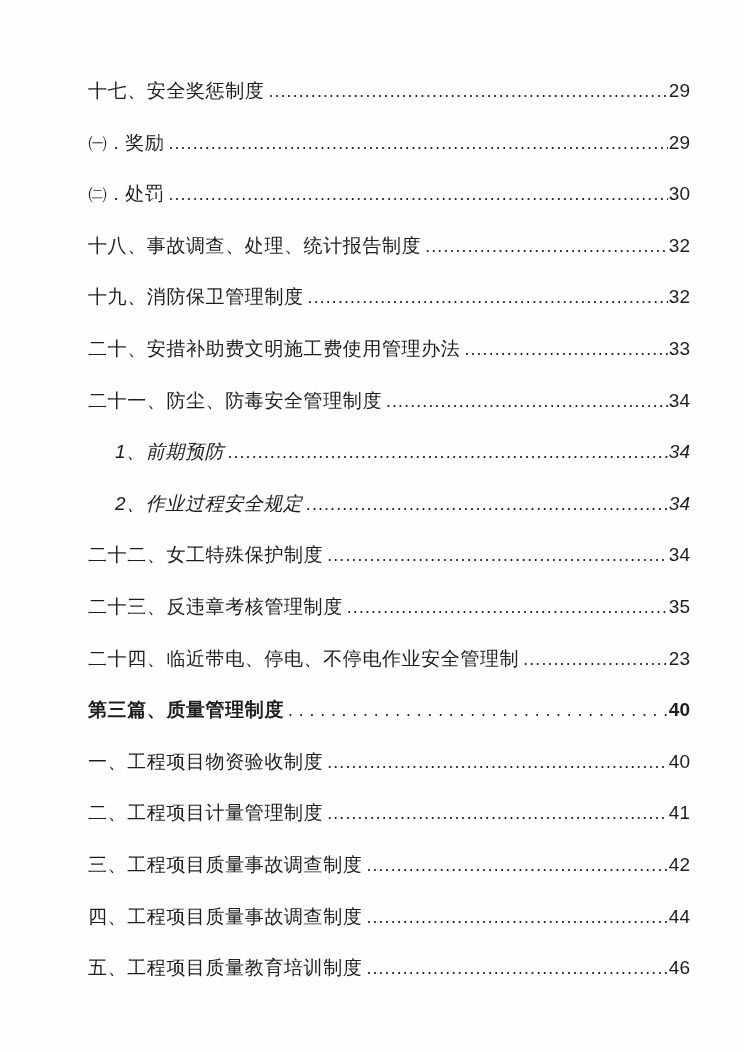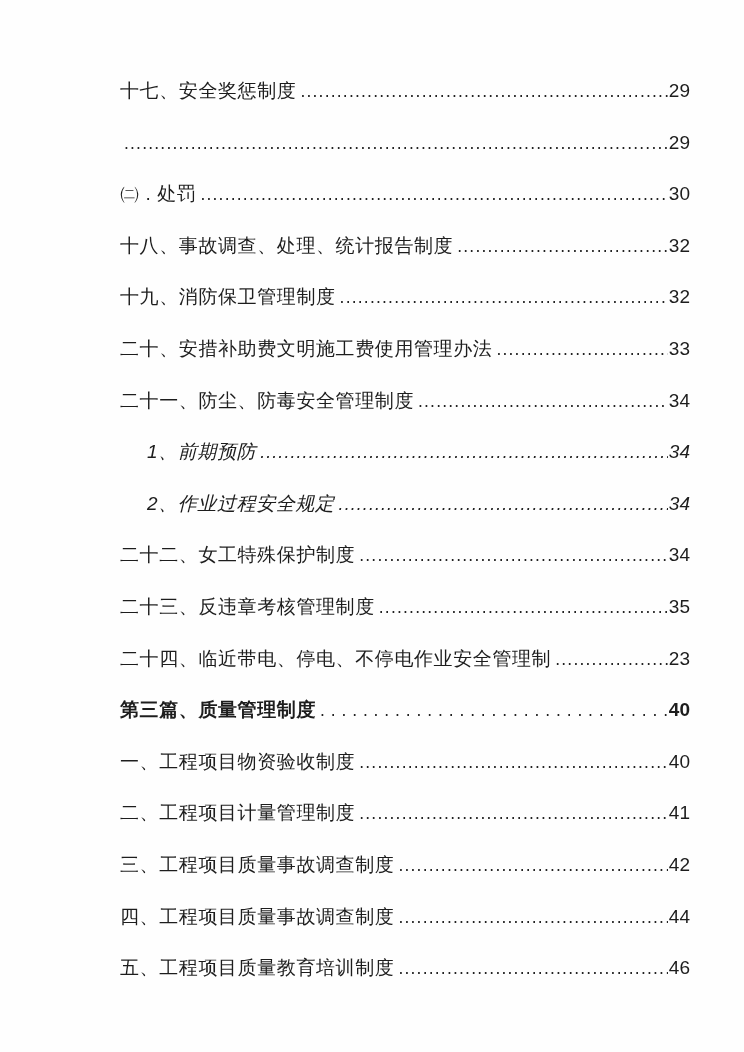--- a/index.html
+++ b/index.html
@@ -6,21 +6,21 @@
   html, body { width: 744px; height: 1052px; }
   body {
     background: #ffffff;
     font-family: "Liberation Sans", "DejaVu Sans", sans-serif;
     color: #1d1d1d;
   }
   .page {
     width: 744px;
     height: 1052px;
     background: #fefefe;
-    padding: 65px 54px 0 120px;
+    padding: 65px 54px 0 88px;
     overflow: hidden;
   }
   .toc-row {
     display: flex;
     align-items: baseline;
     height: 51.6px;
     line-height: 51.6px;
     font-size: 19px;
   }
   .toc-row.level-2 { padding-left: 27px; font-style: italic; }
@@ -55,20 +55,21 @@
 
 <div class="page">
   <div class="toc" id="toc">
   <div class="toc-row level-1">
     <span class="toc-label">十七、安全奖惩制度</span>
     <span class="toc-leader"></span>
     <span class="toc-page">29</span>
   </div>
 
   <div class="toc-row level-1">
+    <span class="toc-label">㈠ . 奖励</span>
     <span class="toc-leader"></span>
     <span class="toc-page">29</span>
   </div>
 
   <div class="toc-row level-1">
     <span class="toc-label">㈡ . 处罚</span>
     <span class="toc-leader"></span>
     <span class="toc-page">30</span>
   </div>
 

